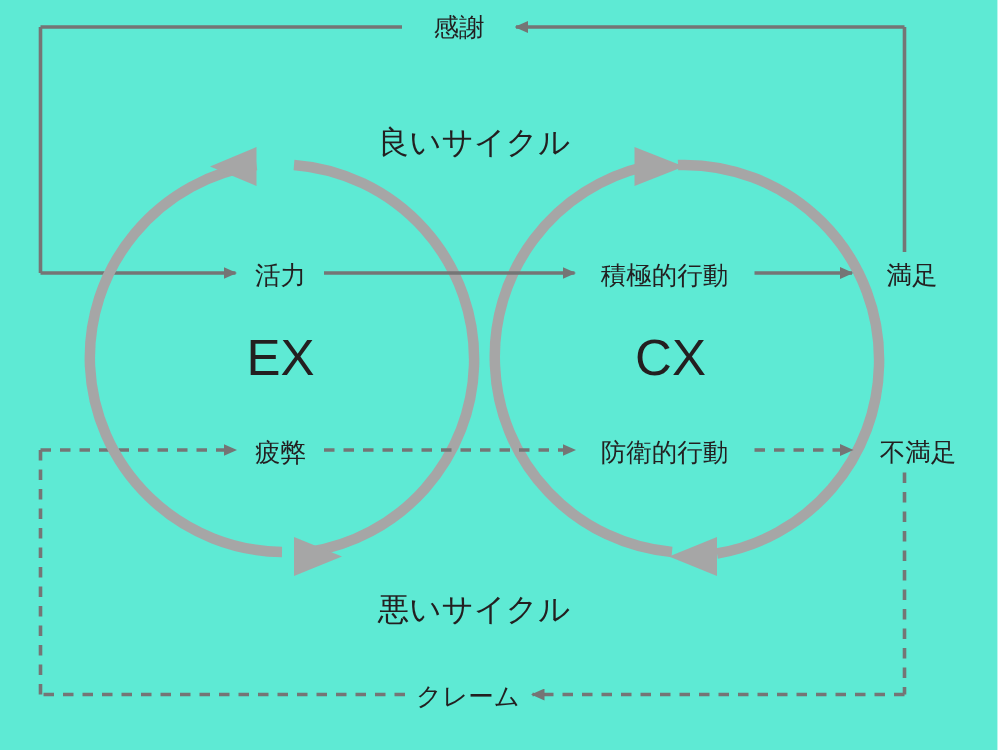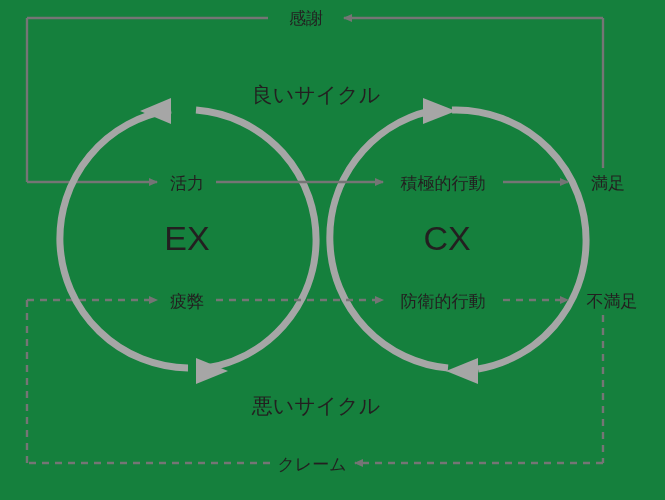--- a/index.html
+++ b/index.html
@@ -10,21 +10,21 @@
   body {
     width: 665px;
     height: 500px;
     font-family: "Liberation Sans", "DejaVu Sans", sans-serif;
     overflow: hidden;
   }
   #diagram-root {
     position: relative;
     width: 665px;
     height: 500px;
-    background: #15803d;
+    background: #5eead4;
   }
   svg.diagram-canvas {
     position: absolute;
     left: 0;
     top: 0;
     width: 665px;
     height: 500px;
     display: block;
   }
   text {

